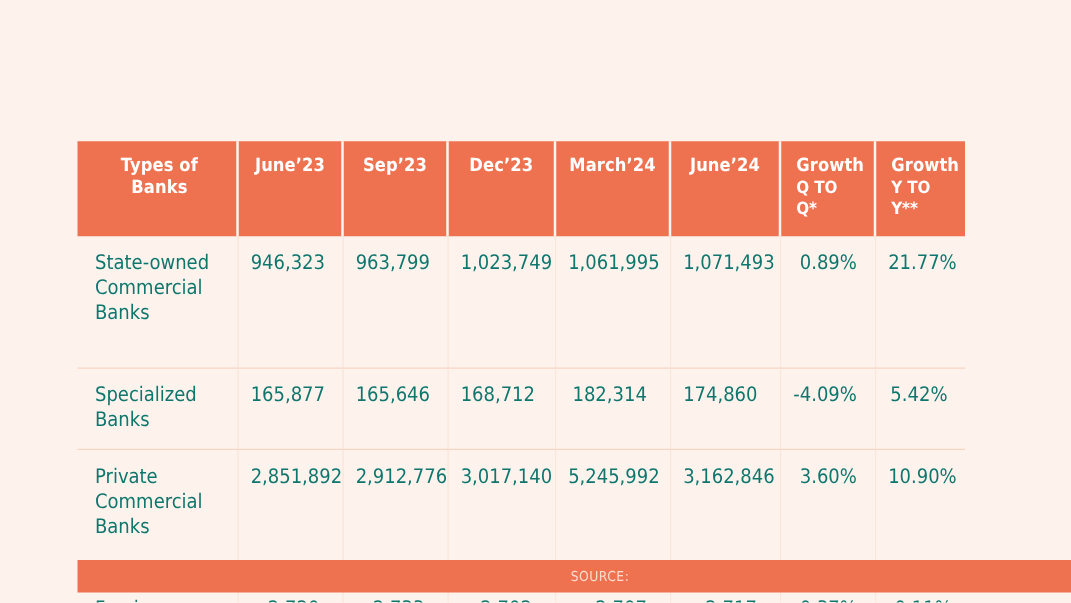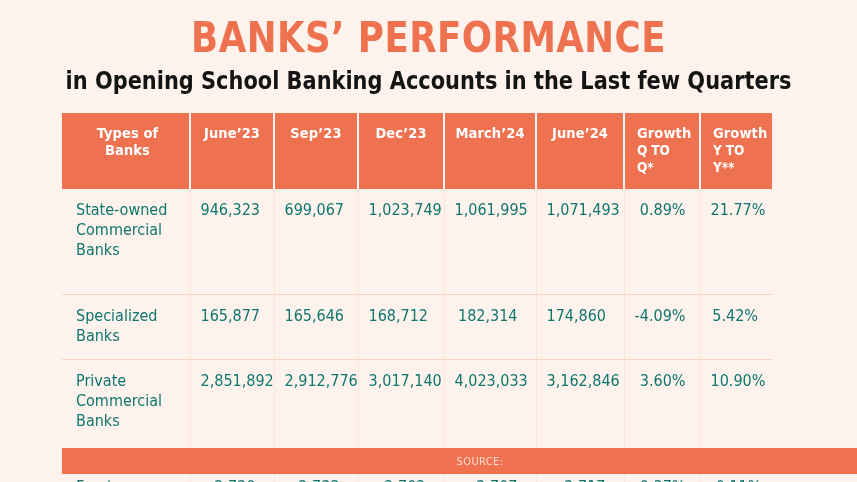--- a/index.html
+++ b/index.html
@@ -143,24 +143,20 @@
     font-weight: bold;
     letter-spacing: 0.3px;
     color: #ffffff;
   }
 </style>
 </head>
 <body>
 
 <div class="page">
 
-  <div class="title-block">
-    <div class="main-title">BANKS’ PERFORMANCE</div>
-    <div class="sub-title">in Opening School Banking Accounts in the Last few Quarters</div>
-  </div>
 
   <div class="table-wrap">
     <table class="perf">
       <colgroup>
         <col style="width:128px">
         <col style="width:84px">
         <col style="width:84px">
         <col style="width:86px">
         <col style="width:92px">
         <col style="width:88px">
@@ -195,21 +191,21 @@
             <span class="hdr-l1">Growth</span>
             <span class="hdr-l2">Y TO Y**</span>
           </th>
         </tr>
       </thead>
       <tbody>
 
         <tr class="tall">
           <td class="label">State-owned Commercial Banks</td>
           <td class="num">946,323</td>
-          <td class="num">699,067</td>
+          <td class="num">963,799</td>
           <td class="num">1,023,749</td>
           <td class="num">1,061,995</td>
           <td class="num">1,071,493</td>
           <td class="pct">0.89%</td>
           <td class="pct">21.77%</td>
         </tr>
 
         <tr>
           <td class="label">Specialized Banks</td>
           <td class="num">165,877</td>
@@ -219,21 +215,21 @@
           <td class="num">174,860</td>
           <td class="pct">-4.09%</td>
           <td class="pct">5.42%</td>
         </tr>
 
         <tr class="tall">
           <td class="label">Private Commercial Banks</td>
           <td class="num">2,851,892</td>
           <td class="num">2,912,776</td>
           <td class="num">3,017,140</td>
-          <td class="num">4,023,033</td>
+          <td class="num">5,245,992</td>
           <td class="num">3,162,846</td>
           <td class="pct">3.60%</td>
           <td class="pct">10.90%</td>
         </tr>
 
         <tr class="tall">
           <td class="label">Foreign Commercial Banks</td>
           <td class="num">2,720</td>
           <td class="num">2,733</td>
           <td class="num">2,702</td>

